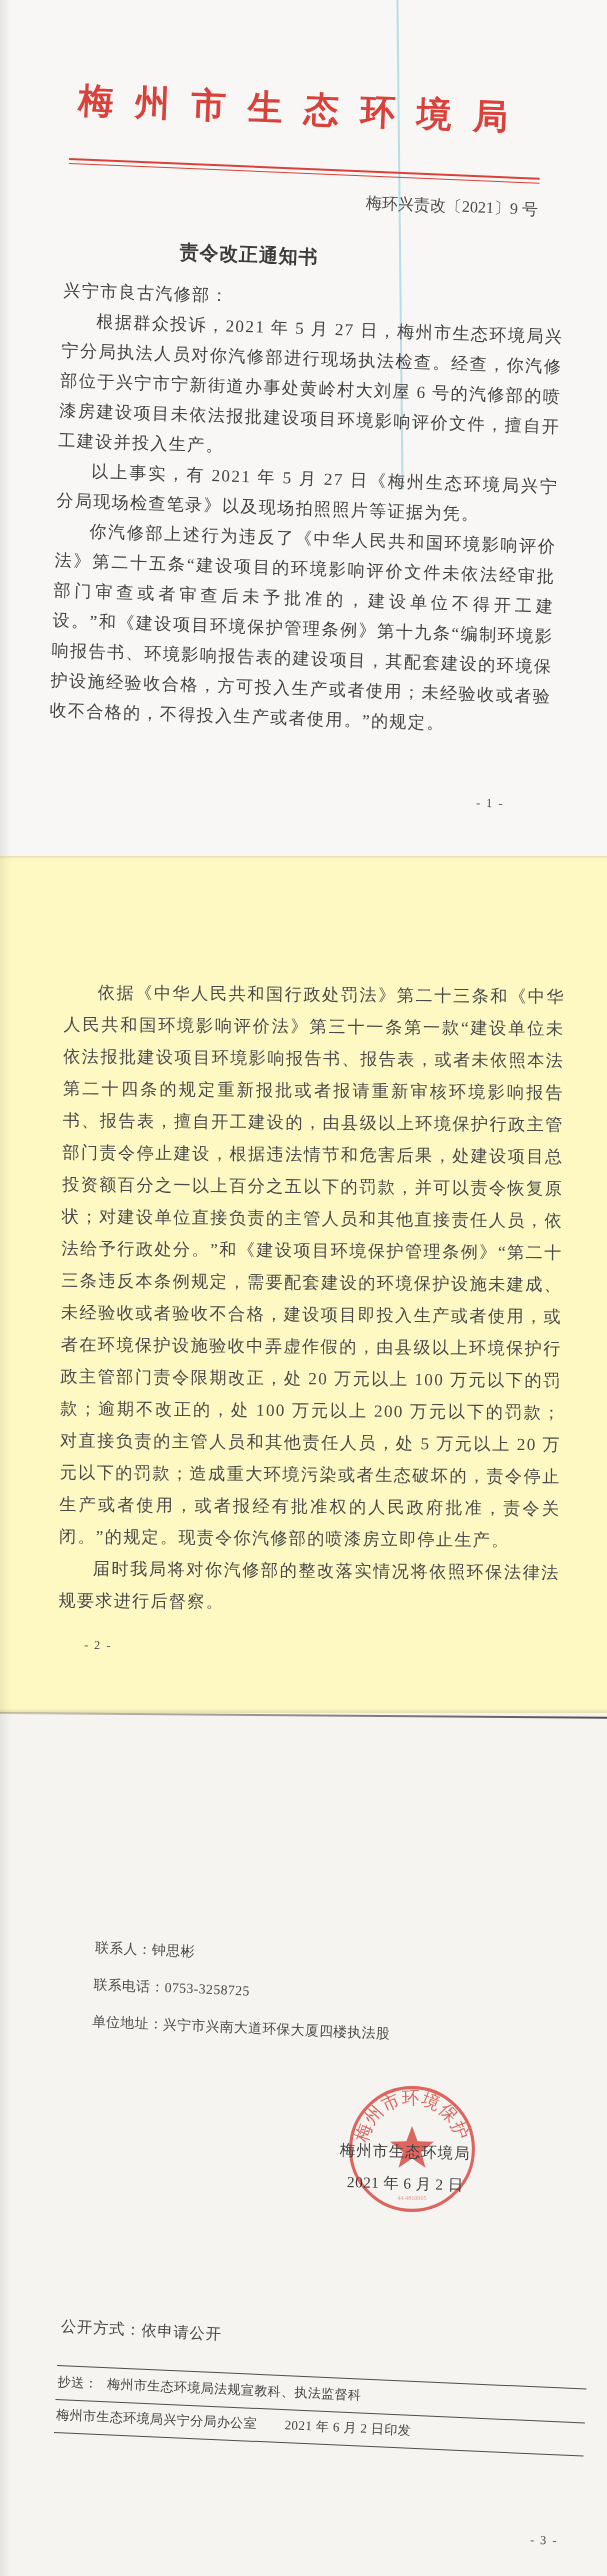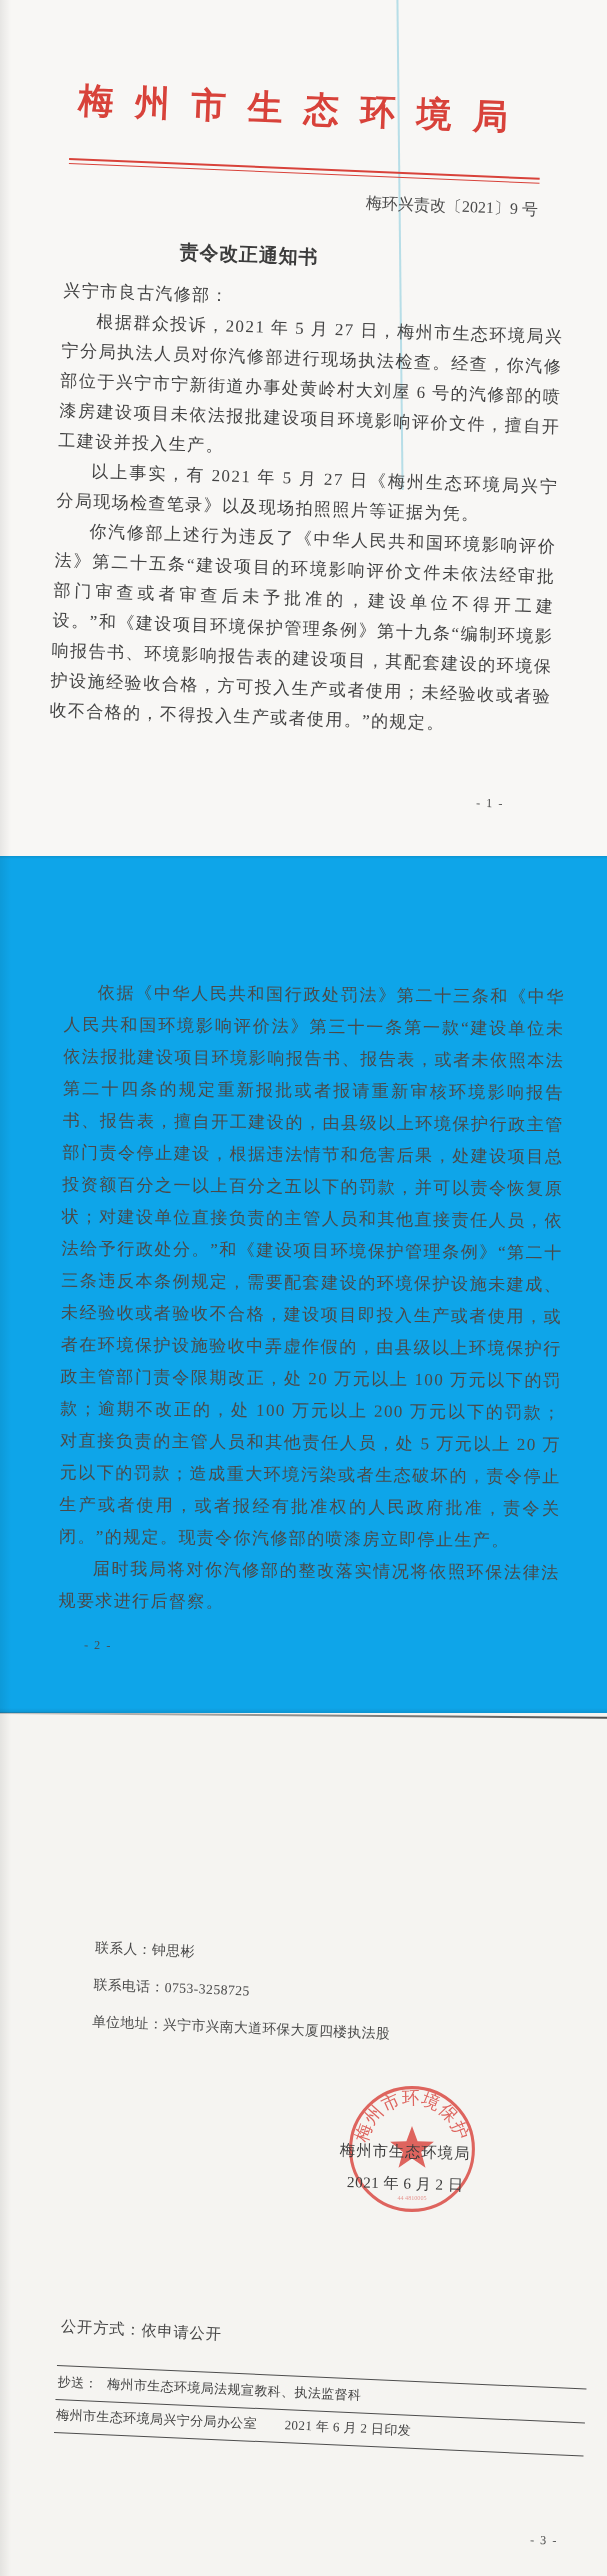--- a/index.html
+++ b/index.html
@@ -9,21 +9,21 @@
     font-family:"Liberation Serif","DejaVu Serif",serif;
     color:#424242;
   }
   .canvas::before{ 
     content:"";position:absolute;left:0;top:0;bottom:0;width:10.7px;
     background:linear-gradient(to right,rgba(0,0,0,.07),rgba(0,0,0,0));
     z-index:5;pointer-events:none;
   }
   .page{position:absolute;left:0;width:608px;}
   .page1{top:0;height:856px;background:#f8f7f5;}
-  .page2{top:856px;height:857px;background:#0ea5e9;}
+  .page2{top:856px;height:857px;background:#fef9c3;}
   .page3{top:1713px;height:863px;background:#f5f4f1;}
   .edge-soft{position:absolute;left:0;top:0;width:100%;height:3.1px;
     background:linear-gradient(to bottom,rgba(0,0,0,.10),rgba(0,0,0,0));}
   .edge-dark{position:absolute;left:0;top:-0.8px;width:102%;height:2.3px;
     background:linear-gradient(to right,rgba(70,70,70,.25),rgba(35,35,35,.8));
     transform:rotate(.45deg);transform-origin:left top;}
   .page2 .edge-bottom{position:absolute;left:0;bottom:0;width:100%;height:4.6px;
     background:linear-gradient(to top,rgba(0,0,0,.10),rgba(0,0,0,0));}
   .scan-streak{position:absolute;left:399px;top:0;width:1.5px;height:490px;
     background:rgba(105,190,215,.45);transform:rotate(-.6deg);}

